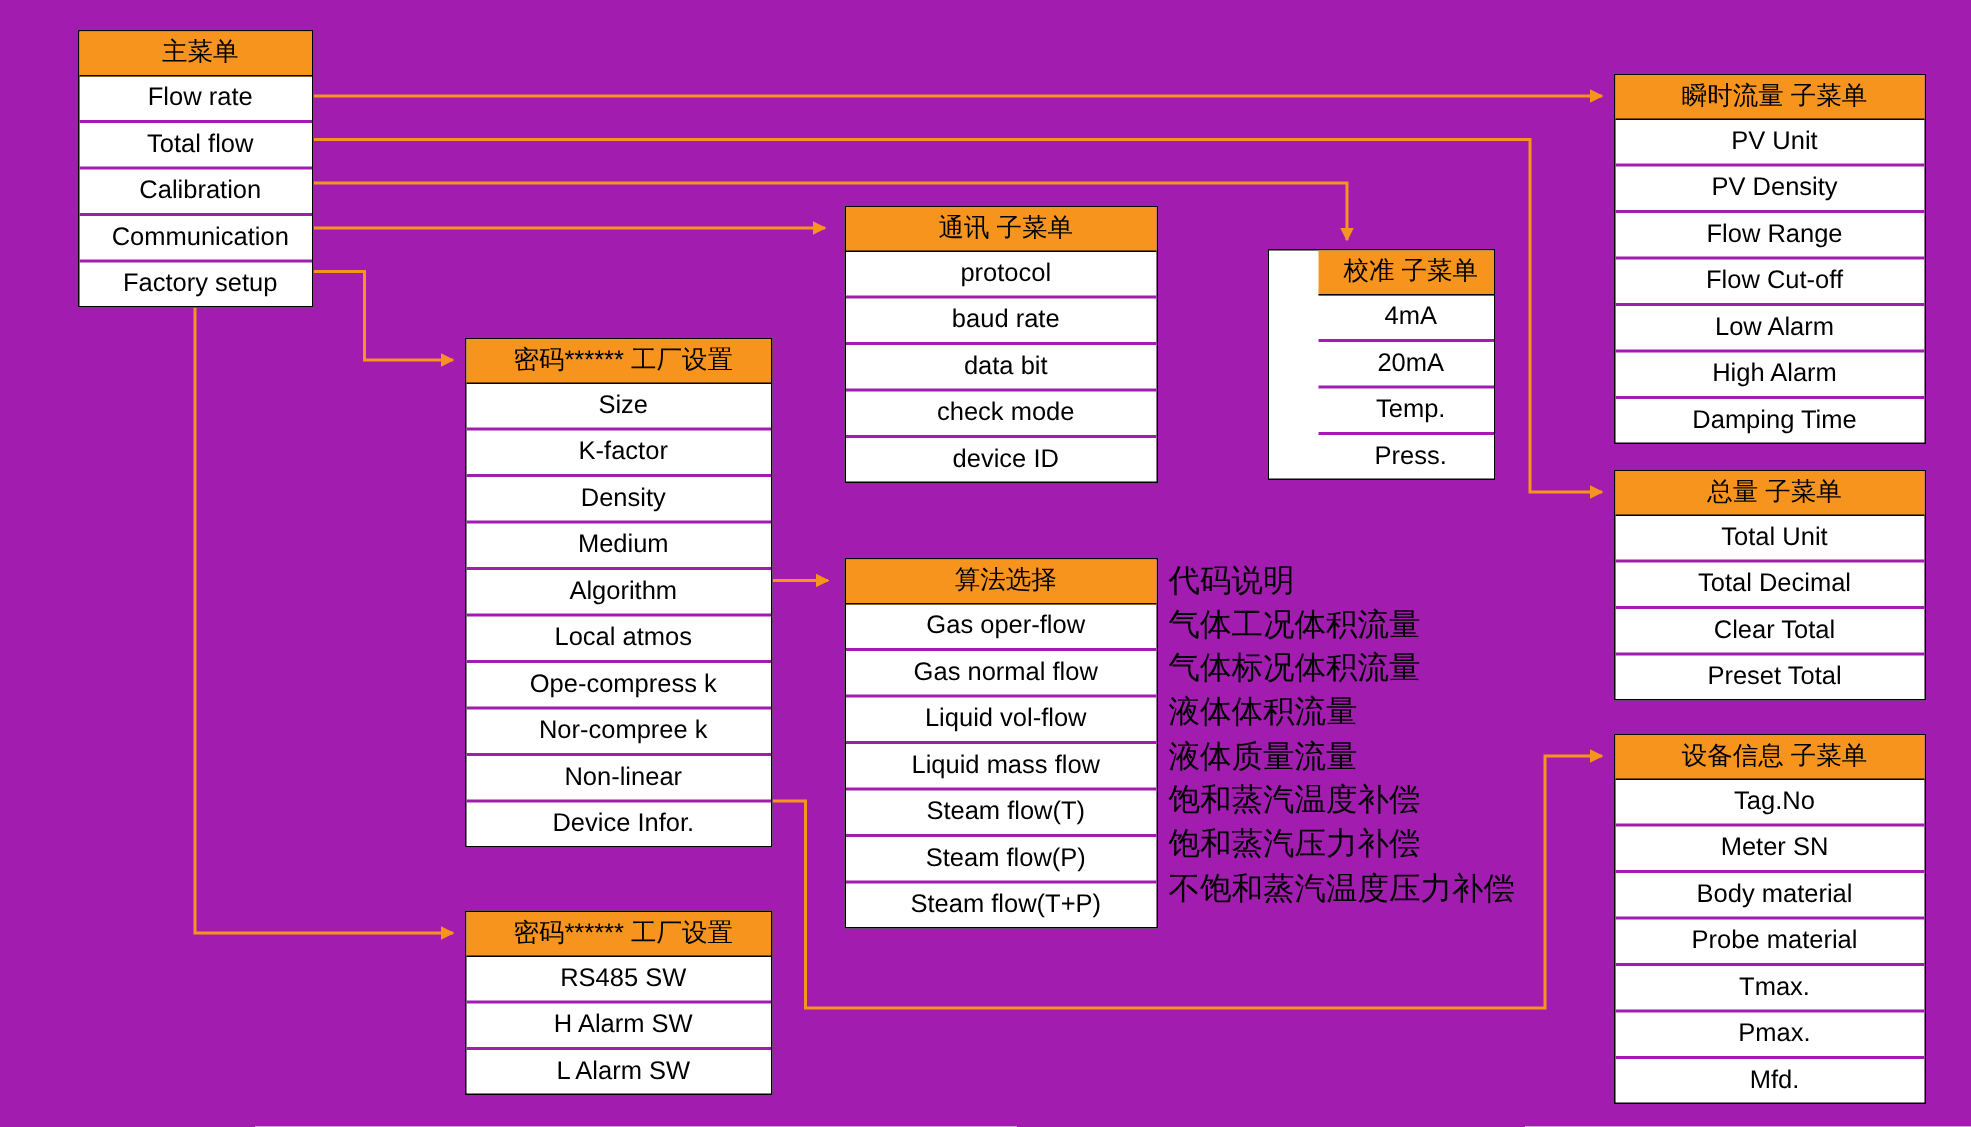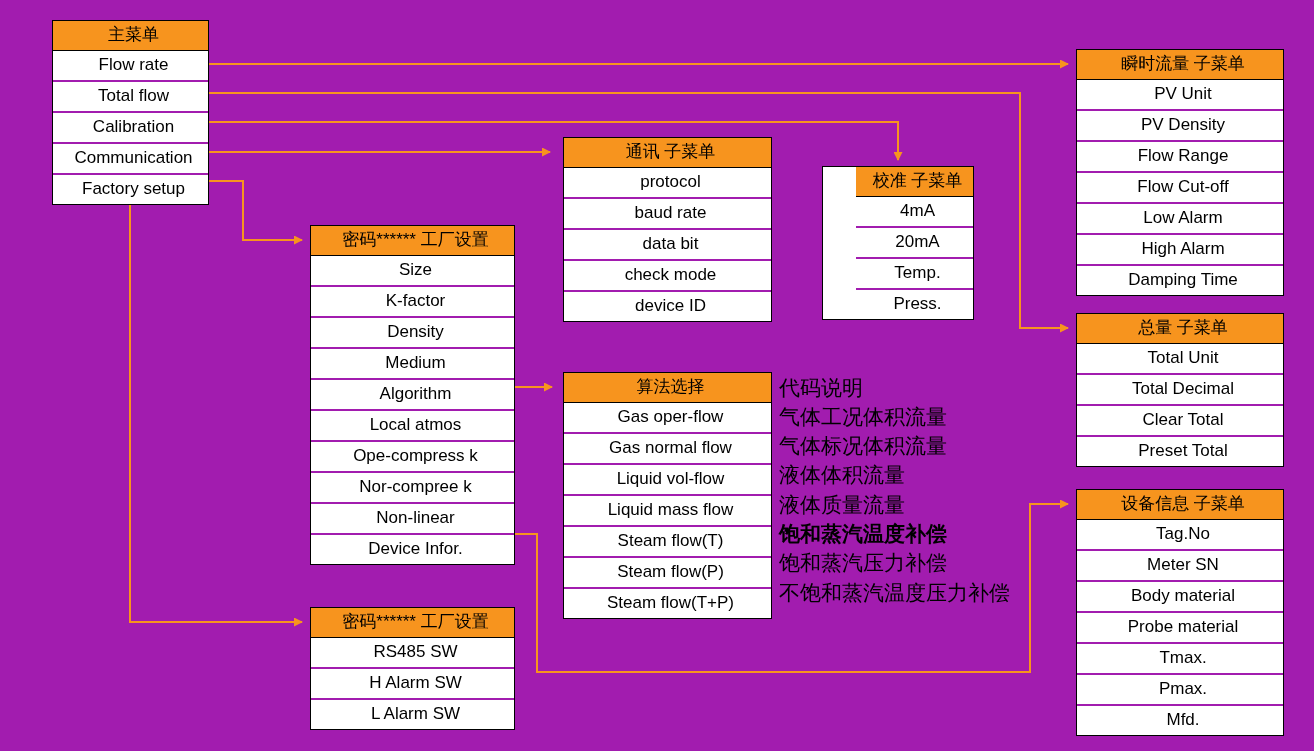--- a/index.html
+++ b/index.html
@@ -136,21 +136,21 @@
 
   <div class="menu-box" style="left:563px; top:137px; width:209px;">
     <div class="menu-head">通讯 子菜单</div>
     <div class="menu-item">protocol</div>
     <div class="menu-item">baud rate</div>
     <div class="menu-item">data bit</div>
     <div class="menu-item">check mode</div>
     <div class="menu-item">device ID</div>
   </div>
 
-  <div class="menu-box" style="left:822px; top:166px; width:152px;padding-left:33px;">
+  <div class="menu-box" style="left:845px; top:166px; width:152px;padding-left:33px;">
     <div class="menu-head">校准 子菜单</div>
     <div class="menu-item">4mA</div>
     <div class="menu-item">20mA</div>
     <div class="menu-item">Temp.</div>
     <div class="menu-item">Press.</div>
   </div>
 
   <div class="menu-box" style="left:310px; top:225px; width:205px;">
     <div class="menu-head">密码****** 工厂设置</div>
     <div class="menu-item">Size</div>
@@ -181,17 +181,17 @@
     <div class="menu-item">Steam flow(T)</div>
     <div class="menu-item">Steam flow(P)</div>
     <div class="menu-item">Steam flow(T+P)</div>
   </div>
 
   <div class="side-label" style="left:779px; top:373px;">代码说明</div>
   <div class="side-label" style="left:779px; top:402px;">气体工况体积流量</div>
   <div class="side-label" style="left:779px; top:431px;">气体标况体积流量</div>
   <div class="side-label" style="left:779px; top:460px;">液体体积流量</div>
   <div class="side-label" style="left:779px; top:490px;">液体质量流量</div>
-  <div class="side-label" style="left:779px; top:519px;font-weight:bold;">饱和蒸汽温度补偿</div>
+  <div class="side-label" style="left:779px; top:519px;">饱和蒸汽温度补偿</div>
   <div class="side-label" style="left:779px; top:548px;">饱和蒸汽压力补偿</div>
   <div class="side-label" style="left:779px; top:578px;">不饱和蒸汽温度压力补偿</div>
 
 </div>
 
 </body></html>

